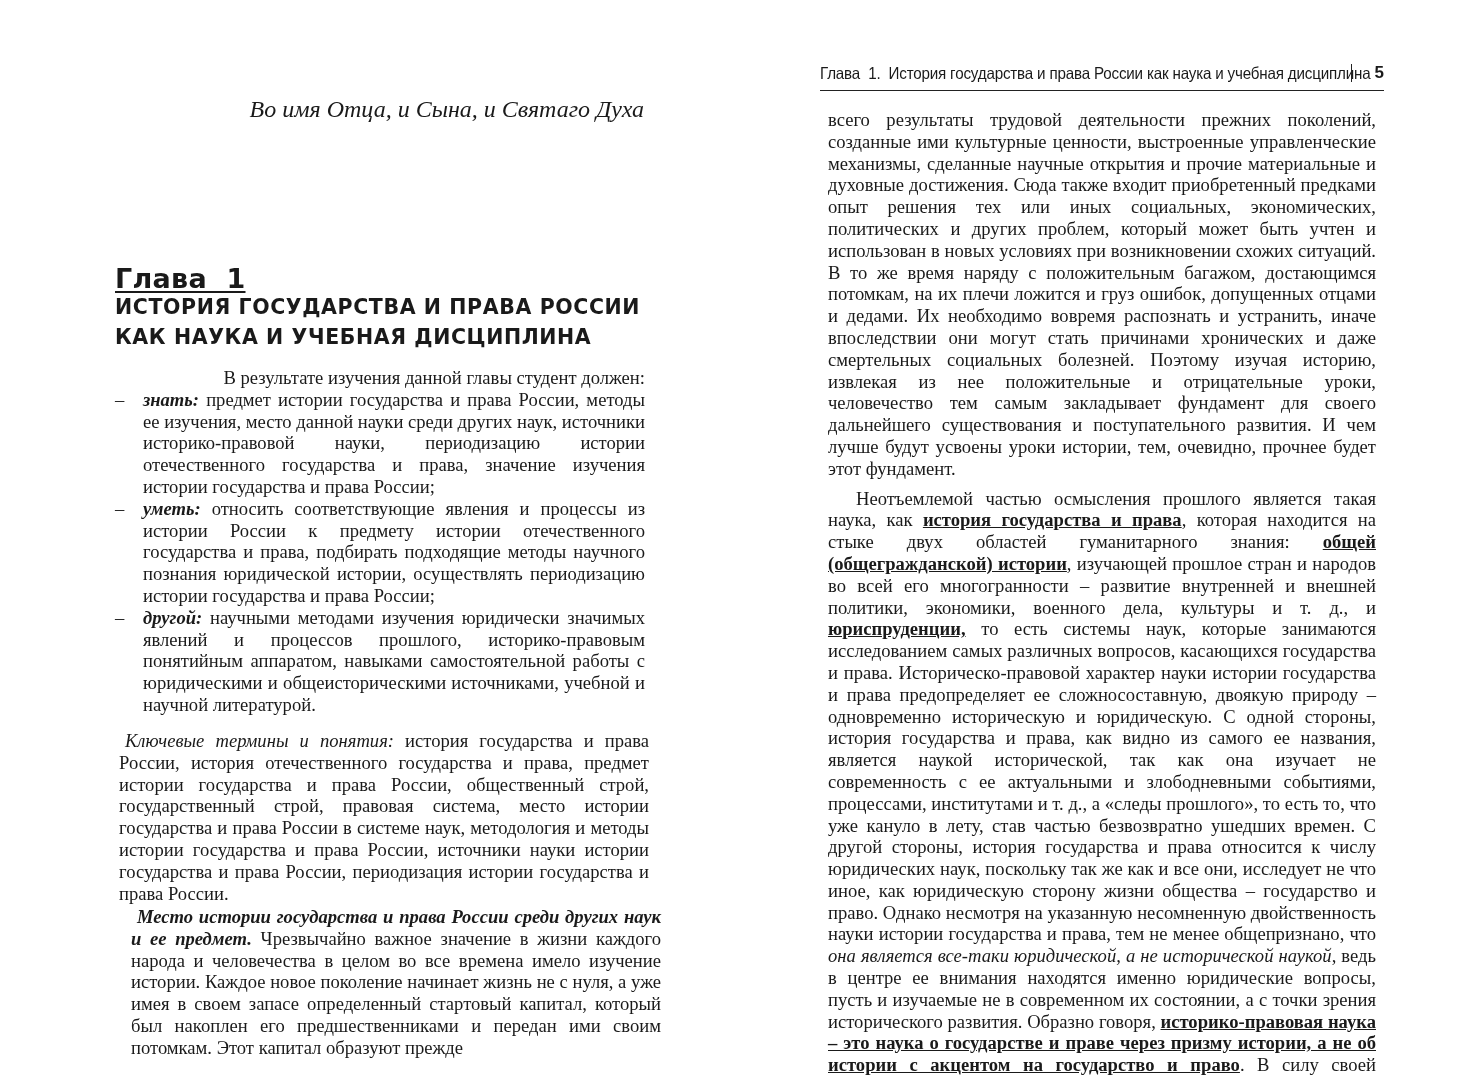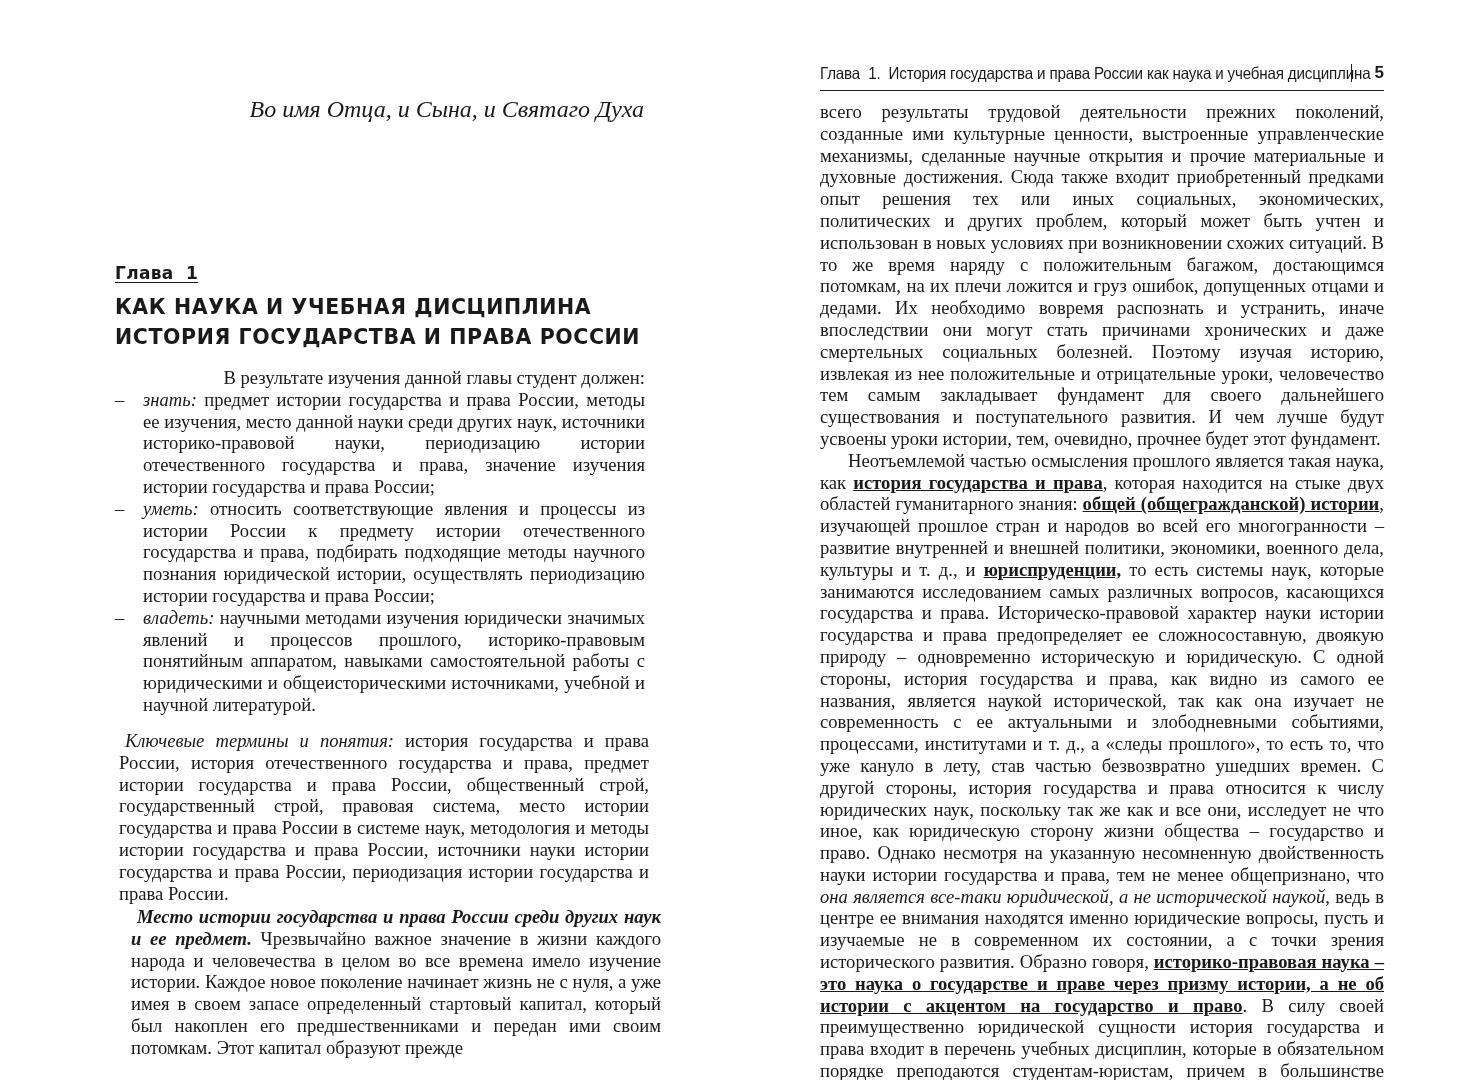--- a/index.html
+++ b/index.html
@@ -10,42 +10,42 @@
 
     
     .epigraph {
       position: absolute; left: 120px; width: 524px; top: 96px;
       text-align: right; font-style: italic; font-size: 24px;
       font-family: "Liberation Serif", "DejaVu Serif", serif;
     }
     .chapter-label {
       position: absolute; left: 115px; top: 263px;
       font-family: "DejaVu Sans", "Liberation Sans", sans-serif;
-      font-weight: bold; font-size: 17px; text-decoration: underline;
+      font-weight: bold; font-size: 27px; text-decoration: underline;
       text-underline-offset: 3px; letter-spacing: 0.3px;
     }
     .chapter-title {
       position: absolute; left: 115px; top: 292px; width: 540px;
       font-family: "DejaVu Sans", "Liberation Sans", sans-serif;
       font-weight: bold; font-size: 20.5px; line-height: 30px; letter-spacing: 0.6px;
     }
     .chapter-title div { white-space: nowrap; }
 
     .body-text {
       font-family: "Liberation Serif", "DejaVu Serif", serif;
       font-size: 18.6px; line-height: 21.8px; text-align: justify;
     }
     .objectives {
       position: absolute; left: 115px; top: 367px; width: 530px;
     }
     .objectives .intro { text-align: right; }
     .obj-list { margin: 0; padding: 0; list-style: none; }
     .obj-item { position: relative; padding-left: 28px; }
     .obj-item .dash { position: absolute; left: 0; top: 0; }
-    .obj-item em { font-style: italic; }
+    .obj-item em { font-style: italic; font-weight: bold; }
 
     .key-terms {
       position: absolute; left: 115px; top: 726px; width: 530px;
       text-indent: 6px;
     }
     .key-terms em { font-style: italic; }
 
     .section-para {
       position: absolute; left: 115px; top: 890px; width: 530px;
       text-indent: 6px;
@@ -59,52 +59,52 @@
       font-family: "Liberation Sans", "DejaVu Sans", sans-serif;
       font-size: 16.5px; display: flex; align-items: flex-start;
     }
     .running-head .rh-title { white-space: nowrap; letter-spacing: -0.2px; transform: scaleX(0.92); transform-origin: left; }
     .running-head .rh-sep { position: absolute; right: 32px; top: 0; width: 1.5px; height: 18px; background: #222; }
     .running-head .page-num { position: absolute; right: 0; top: -1px; font-weight: bold; font-size: 17px; }
 
     .right-body {
       position: absolute; left: 86px; top: 101px; width: 564px;
     }
-    .right-body p { margin: 0; }
+    .right-body p { margin: 8px; }
     .right-body .indent { text-indent: 28px; }
     .right-body b { font-weight: bold; text-decoration: underline; }
     .right-body em { font-style: italic; }
   </style>
 </head>
 <body>
 
 <div class="page page-left">
   <div class="epigraph">Во имя Отца, и Сына, и Святаго Духа</div>
 
   <div class="chapter-label" style="white-space:pre;">Глава  1</div>
 
   <div class="chapter-title">
+    <div>ИСТОРИЯ ГОСУДАРСТВА И ПРАВА РОССИИ</div>
     <div>КАК НАУКА И УЧЕБНАЯ ДИСЦИПЛИНА</div>
-    <div>ИСТОРИЯ ГОСУДАРСТВА И ПРАВА РОССИИ</div>
   </div>
 
   <div class="objectives body-text">
     <div class="intro">В результате изучения данной главы студент должен:</div>
     <ul class="obj-list">
       <li class="obj-item">
         <span class="dash">–</span>
         <em>знать:</em><span> предмет истории государства и права России, методы ее изучения, место данной науки среди других наук, источники историко-правовой науки, периодизацию истории отечественного государства и права, значение изучения истории государства и права России;</span>
       </li>
       <li class="obj-item">
         <span class="dash">–</span>
         <em>уметь:</em><span> относить соответствующие явления и процессы из истории России к предмету истории отечественного государства и права, подбирать подходящие методы научного познания юридической истории, осуществлять периодизацию истории государства и права России;</span>
       </li>
       <li class="obj-item">
         <span class="dash">–</span>
-        <em>владеть:</em><span> научными методами изучения юридически значимых явлений и процессов прошлого, историко-правовым понятийным аппаратом, навыками самостоятельной работы с юридическими и общеисторическими источниками, учебной и научной литературой.</span>
+        <em>другой:</em><span> научными методами изучения юридически значимых явлений и процессов прошлого, историко-правовым понятийным аппаратом, навыками самостоятельной работы с юридическими и общеисторическими источниками, учебной и научной литературой.</span>
       </li>
     </ul>
   </div>
 
   <p class="key-terms body-text" style="margin:4px;">
     <em>Ключевые термины и понятия:</em><span> история государства и права России, история отечественного государства и права, предмет истории государства и права России, общественный строй, государственный строй, правовая система, место истории государства и права России в системе наук, методология и методы истории государства и права России, источники науки истории государства и права России, периодизация истории государства и права России.</span>
   </p>
 
   <p class="section-para body-text" style="margin:16px;">
     <span class="sec-head">Место истории государства и права России среди других наук и ее предмет.</span><span> Чрезвычайно важное значение в жизни каждого народа и человечества в целом во все времена имело изучение истории. Каждое новое поколение начинает жизнь не с нуля, а уже имея в своем запасе определенный стартовый капитал, который был накоплен его предшественниками и передан ими своим потомкам. Этот капитал образуют прежде</span>

